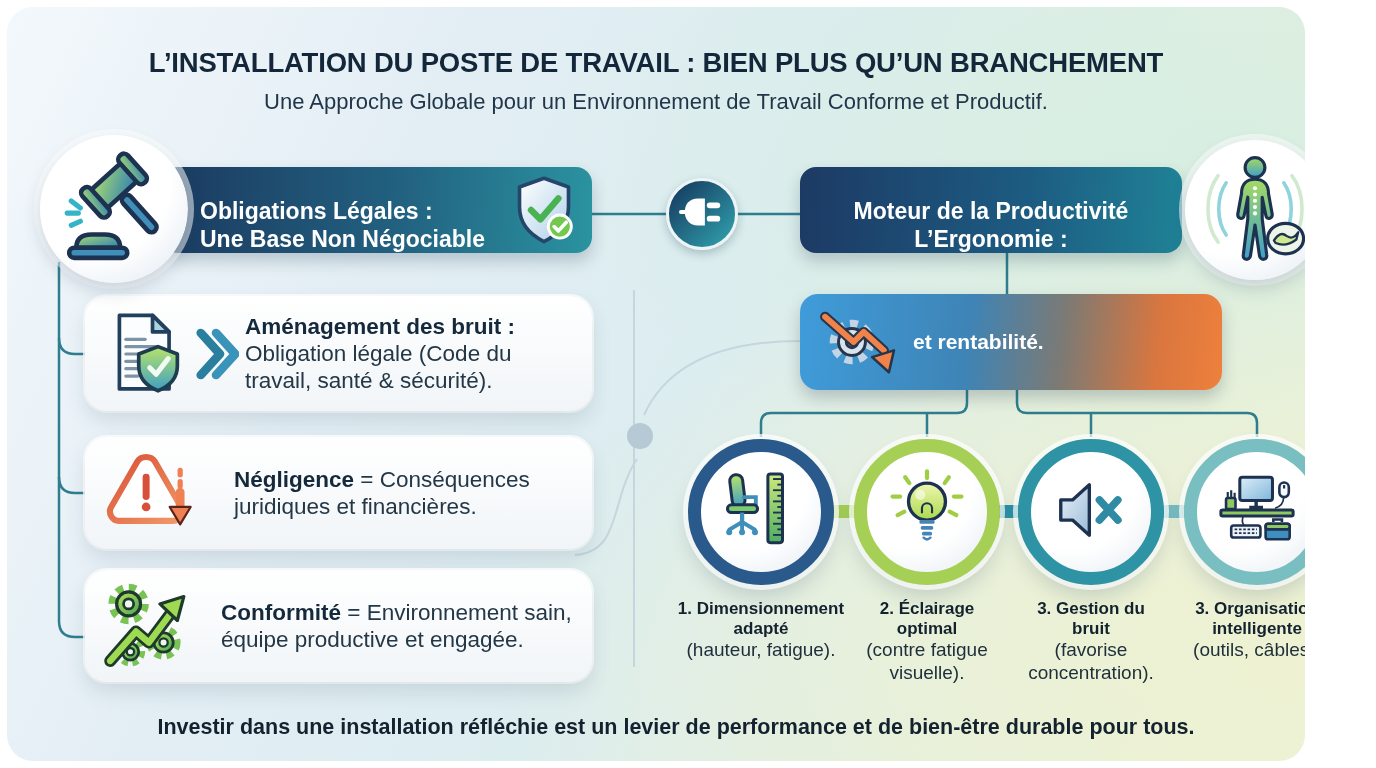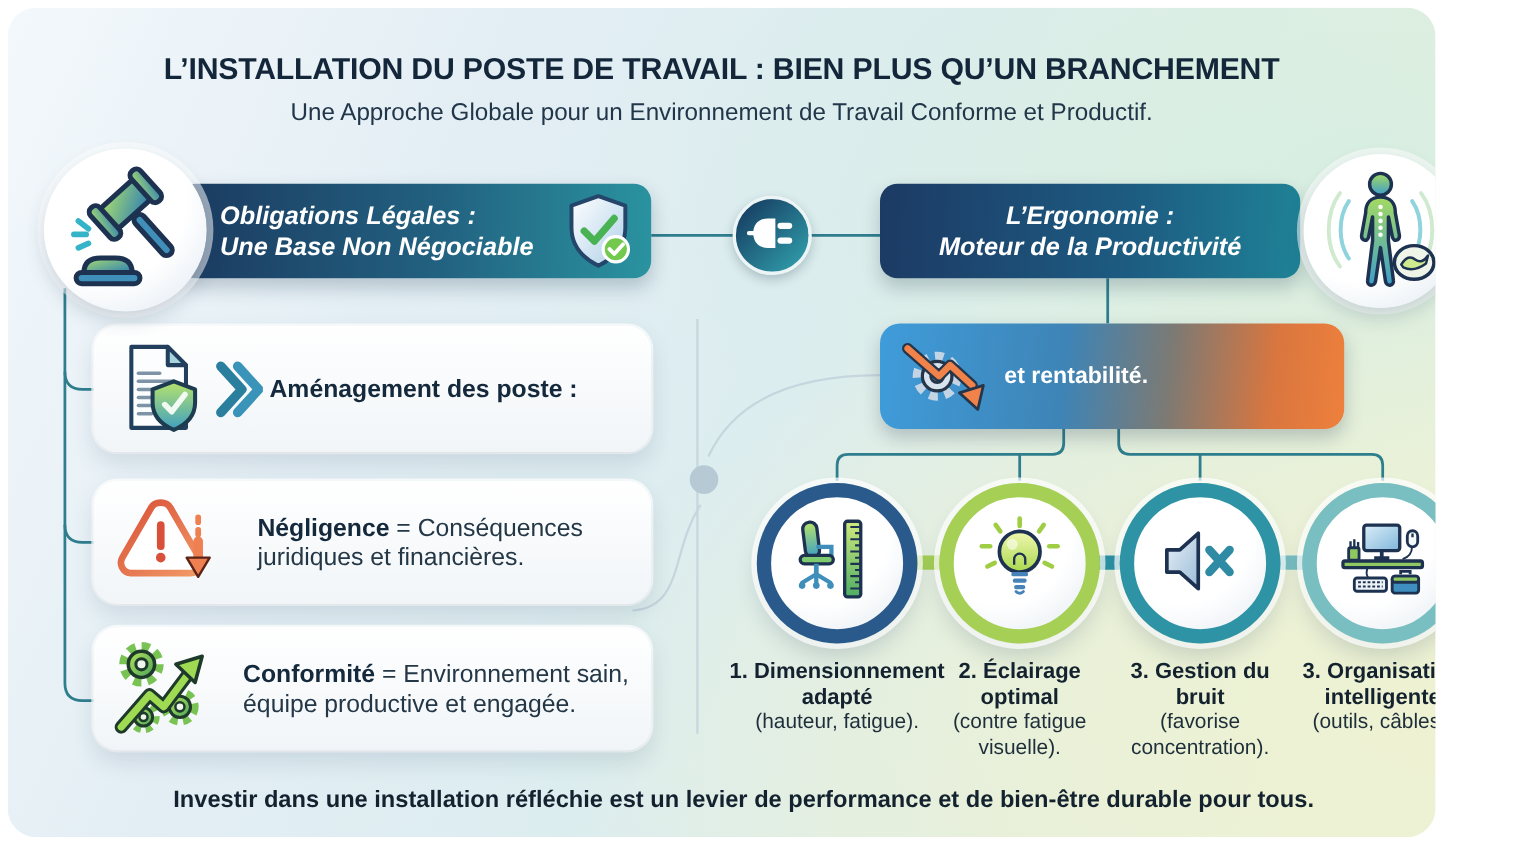--- a/index.html
+++ b/index.html
@@ -10,21 +10,21 @@
       radial-gradient(ellipse at 95% 20%, rgba(214,238,226,.9) 0%, rgba(214,238,226,0) 40%),
       linear-gradient(115deg,#f3f8fc 0%,#e3eef4 28%,#dcedf0 52%,#e4efdf 78%,#edf2d8 100%);
   }
   .abs{position:absolute;}
   
   .title{left:0;right:0;top:40px;text-align:center;font-size:27.5px;font-weight:800;letter-spacing:-.2px;color:#14273a;z-index:2;}
   .subtitle{left:0;right:0;top:82px;text-align:center;font-size:22px;font-weight:400;color:#22364a;z-index:2;}
   
   .wires{left:0;top:0;z-index:1;}
   
-  .banner{border-radius:16px;display:flex;align-items:center;color:#fff;font-weight:700;font-size:23px;line-height:1.22;z-index:2;box-shadow:0 8px 16px rgba(20,45,70,.22);font-style:italic;}
+  .banner{border-radius:16px;display:flex;align-items:flex-end;color:#fff;font-weight:700;font-size:23px;line-height:1.22;z-index:2;box-shadow:0 8px 16px rgba(20,45,70,.22);}
   .banner-left{left:155px;top:160px;width:430px;height:86px;background:linear-gradient(92deg,#1b3a60 0%,#226180 55%,#2a93a0 100%);padding-left:38px;box-sizing:border-box;}
   .banner-right{left:793px;top:160px;width:382px;height:86px;background:linear-gradient(92deg,#1c3a64 0%,#1d5c82 60%,#1f8296 100%);justify-content:center;text-align:center;}
   .badge-circle{border-radius:50%;background:radial-gradient(circle at 35% 30%,#ffffff 55%,#dfe8f1 100%);box-shadow:0 8px 18px rgba(25,55,85,.2),0 0 0 6px rgba(255,255,255,.55);display:flex;align-items:center;justify-content:center;z-index:3;}
   .gavel-circle{left:33px;top:128px;width:148px;height:148px;}
   .human-circle{left:1178px;top:133px;width:140px;height:140px;}
   .banner-shield{position:absolute;right:12px;top:50%;transform:translateY(-50%);width:72px;height:72px;}
   
   .plug-circle{left:659px;top:171px;width:72px;height:72px;border-radius:50%;background:linear-gradient(135deg,#173f63 10%,#2f9aa8 90%);border:3px solid #edf4f5;box-sizing:border-box;display:flex;align-items:center;justify-content:center;z-index:2;box-shadow:0 4px 10px rgba(20,50,70,.25);}
   
   .card{left:78px;width:507px;border-radius:22px;background:linear-gradient(180deg,#ffffff 0%,#f1f5f8 100%);box-shadow:0 10px 20px rgba(40,65,90,.13),0 0 0 2px rgba(255,255,255,.8);display:flex;align-items:center;z-index:2;box-sizing:border-box;padding-left:14px;}
@@ -49,21 +49,21 @@
     background:radial-gradient(circle at 35% 28%,#ffffff 55%,#e4ebf2 100%);
     display:flex;align-items:center;justify-content:center;
     box-shadow:0 0 0 5px rgba(255,255,255,.7),0 12px 20px rgba(30,60,90,.18);}
   .fc1{left:681px;top:432px;} .fc2{left:847px;top:432px;} .fc3{left:1011px;top:432px;} .fc4{left:1177px;top:432px;}
   .link-bar{top:498px;height:13px;border-radius:6px;z-index:2;}
   .lb1{left:818px;width:38px;background:#a6d055;}
   .lb2{left:985px;width:34px;background:#2d93a5;}
   .lb3{left:1150px;width:36px;background:#79bfc2;}
   
   .factor-label{top:592px;text-align:center;z-index:2;transform:translateX(-50%);}
-  .factor-label .t{font-size:20px;font-weight:700;color:#13222e;line-height:1.18;}
+  .factor-label .t{font-size:17px;font-weight:700;color:#13222e;line-height:1.18;}
   .factor-label .d{font-size:19px;font-weight:400;color:#1e2e3a;line-height:1.18;}
   .fl1{left:754px;width:212px;} .fl2{left:920px;width:150px;} .fl3{left:1084px;width:150px;} .fl4{left:1250px;width:180px;}
   
   .footer{left:0;right:0;top:708px;text-align:center;font-size:21.5px;font-weight:700;color:#13222e;z-index:2;padding-left:40px;}
 </style>
 </head>
 <body>
 
 <div class="canvas">
   <div class="panel">
@@ -179,22 +179,22 @@
           <path d="M2 20 H8" stroke="#ffffff" stroke-width="4" stroke-linecap="round"></path>
           <path d="M27 6 H20 C11 6 6 12 6 20 C6 28 11 34 20 34 H27 Z" fill="#ffffff"></path>
           <rect x="29" y="10" width="14" height="6" rx="3" fill="#ffffff"></rect>
           <rect x="29" y="24" width="14" height="6" rx="3" fill="#ffffff"></rect>
         </svg>
       </span>
     </div>
 
     <div class="abs banner banner-right">
       <div>
+        <div>Moteur de la Productivité</div>
         <div>L’Ergonomie :</div>
-        <div>Moteur de la Productivité</div>
       </div>
     </div>
 
     <div class="abs badge-circle human-circle">
       <span>
         <svg width="126" height="126" viewBox="0 0 140 140">
           <g fill="none" stroke-linecap="round">
             <path d="M38 42 C27 58 27 84 38 100" stroke="#5fc0cf" stroke-width="4" opacity=".7"></path>
             <path d="M29 34 C14 54 14 88 29 108" stroke="#a9d9a8" stroke-width="4" opacity=".55"></path>
             <path d="M102 42 C113 58 113 84 102 100" stroke="#5fc0cf" stroke-width="4" opacity=".7"></path>
@@ -231,21 +231,21 @@
           <path d="M62 42 L83 50 V63 C83 77 74 85 62 90 C50 85 41 77 41 63 V50 Z" fill="url(#gGreenTeal)" stroke="#1e3c50" stroke-width="4" stroke-linejoin="round"></path>
           <path d="M53 65 L60 72 L73 55" stroke="#f2faf4" stroke-width="5.5" fill="none" stroke-linecap="round" stroke-linejoin="round"></path>
         </svg>
       </span>
       <span class="chev-box">
         <svg width="44" height="62" viewBox="0 0 46 64">
           <path d="M6 10 L26 32 L6 54" stroke="#2a7f9e" stroke-width="9" fill="none" stroke-linecap="round" stroke-linejoin="round"></path>
           <path d="M22 10 L42 32 L22 54" stroke="#3a93b8" stroke-width="9" fill="none" stroke-linecap="round" stroke-linejoin="round"></path>
         </svg>
       </span>
-      <p class="card-text"><strong>Aménagement des poste :</strong></p>
+      <p class="card-text"><strong>Aménagement des bruit :</strong><span>Obligation légale (Code du travail, santé &amp; sécurité).</span></p>
     </div>
 
     <div class="abs card card2">
       <span class="icon-box">
         <svg width="96" height="88" viewBox="0 0 110 100">
           <path d="M44 14 C48 7 60 7 64 14 L94 66 C98 73 93 82 85 82 H23 C15 82 10 73 14 66 Z" fill="#ffffff" stroke="url(#gWarn)" stroke-width="7" stroke-linejoin="round"></path>
           <line x1="54" y1="32" x2="54" y2="54" stroke="#d8503a" stroke-width="8" stroke-linecap="round"></line>
           <circle cx="54" cy="66" r="5" fill="#d8503a"></circle>
           <g stroke="#ef8052" stroke-linecap="round">
             <line x1="93" y1="24" x2="93" y2="29" stroke-width="6"></line>

